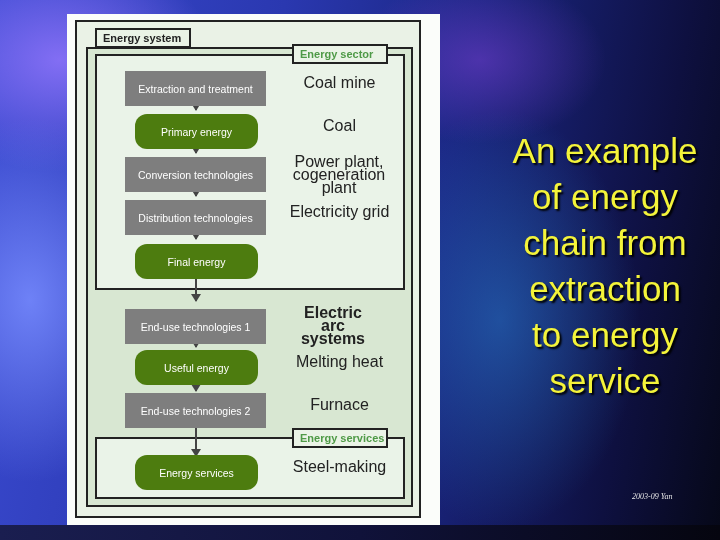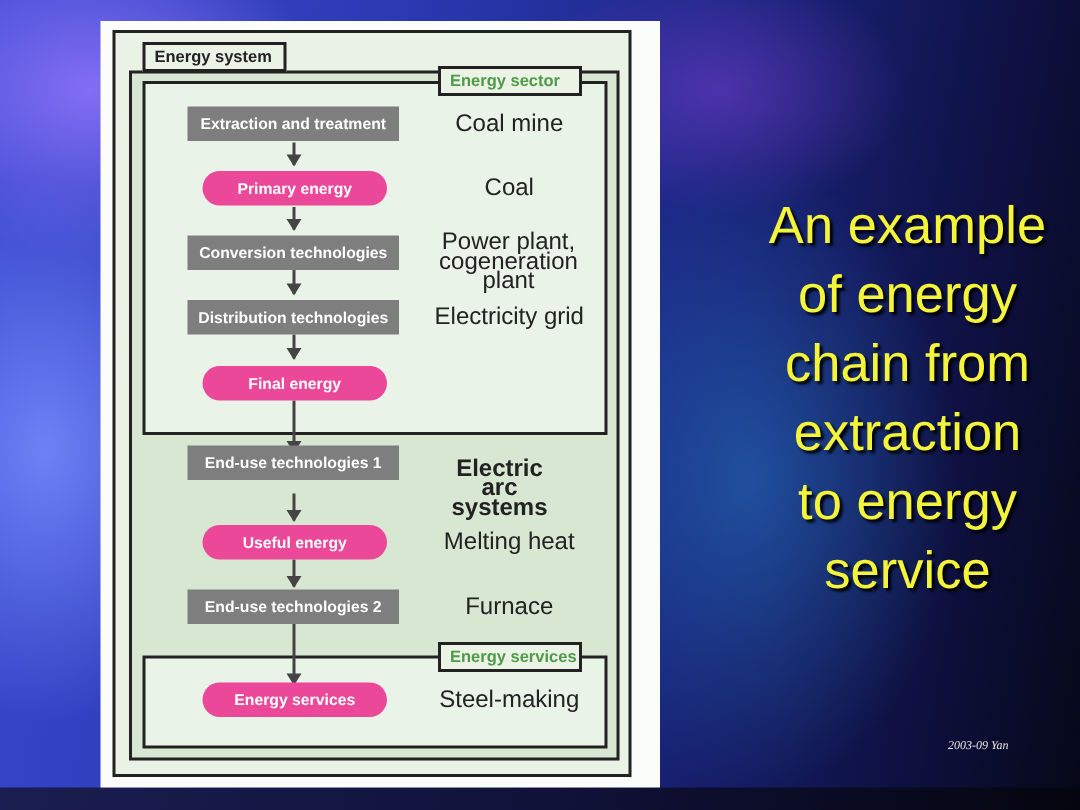--- a/index.html
+++ b/index.html
@@ -16,24 +16,24 @@
   .panel{position:absolute;left:67px;top:14px;width:373px;height:511px;background:#fbfdfa;}
   .outer{position:absolute;left:8px;top:6px;width:342px;height:494px;border:2px solid #222;background:#eaf2e6;}
   .system{position:absolute;left:19px;top:33px;width:323px;height:456px;border:2px solid #222;background:#d8e7d2;}
   .tab{position:absolute;background:#eaf3e6;border:2px solid #222;font-weight:bold;font-size:11px;line-height:14px;padding:1px 6px;white-space:nowrap;}
   .tab.system-tab{left:28px;top:14px;width:80px;color:#222;}
   .sector{position:absolute;left:28px;top:40px;width:306px;height:232px;border:2px solid #222;background:#eaf3e8;}
   .services{position:absolute;left:28px;top:423px;width:306px;height:58px;border:2px solid #222;background:#eaf3e8;}
   .tab.green{color:#4f9a47;}
   .tab.sector-tab{left:225px;top:30px;width:80px;}
   .tab.services-tab{left:225px;top:414px;width:80px;}
-  .node{position:absolute;left:58px;width:141px;height:23px;color:#fff;font-weight:bold;font-size:10.5px;
+  .node{position:absolute;left:58px;width:141px;height:35px;color:#fff;font-weight:normal;font-size:10.5px;
     display:flex;align-items:center;justify-content:center;white-space:nowrap;}
   .node.rect{background:#7e7e7e;}
-  .node.pill{left:68px;width:123px;border-radius:12px;background:#ec4899;}
+  .node.pill{left:68px;width:123px;border-radius:12px;background:#4d7c0f;}
   .example{position:absolute;left:210px;width:125px;text-align:center;font-size:16px;color:#222;line-height:13px;}
   .arrow{position:absolute;left:128px;width:2px;background:#444;}
   .arrow:after{content:"";position:absolute;left:-4px;bottom:-1px;border-left:5px solid transparent;border-right:5px solid transparent;border-top:8px solid #444;}
   .title{position:absolute;left:440px;top:128px;width:240px;text-align:center;color:#f4f43a;
     font-size:35px;line-height:46px;text-shadow:2px 2px 2px #000;margin-left:45px;}
   .footer{position:absolute;left:632px;top:492px;color:#e8e8e8;font-family:"Liberation Serif",serif;font-style:italic;font-size:8px;}
 </style>
 </head>
 <body>
 
@@ -66,21 +66,21 @@
   <div class="example" style="top:105px;">Coal</div>
 
   <div class="node rect" style="top:143px;">Conversion technologies</div>
   <div class="example" style="top:141px;width:110px;left:217px;">Power plant, cogeneration plant</div>
 
   <div class="node rect" style="top:186px;">Distribution technologies</div>
   <div class="example" style="top:191px;">Electricity grid</div>
 
   <div class="node pill" style="top:230px;">Final energy</div>
 
-  <div class="node rect" style="top:283px;text-align:center;">End-use technologies 1</div>
+  <div class="node rect" style="top:295px;text-align:center;">End-use technologies 1</div>
   <div class="example" style="top:292px;width:80px;left:226px;font-weight:bold;">Electric arc systems</div>
 
   <div class="node pill" style="top:336px;">Useful energy</div>
   <div class="example" style="top:341px;">Melting heat</div>
 
   <div class="node rect" style="top:379px;">End-use technologies 2</div>
   <div class="example" style="top:384px;">Furnace</div>
 
   <div class="node pill" style="top:441px;">Energy services</div>
   <div class="example" style="top:446px;">Steel-making</div>

